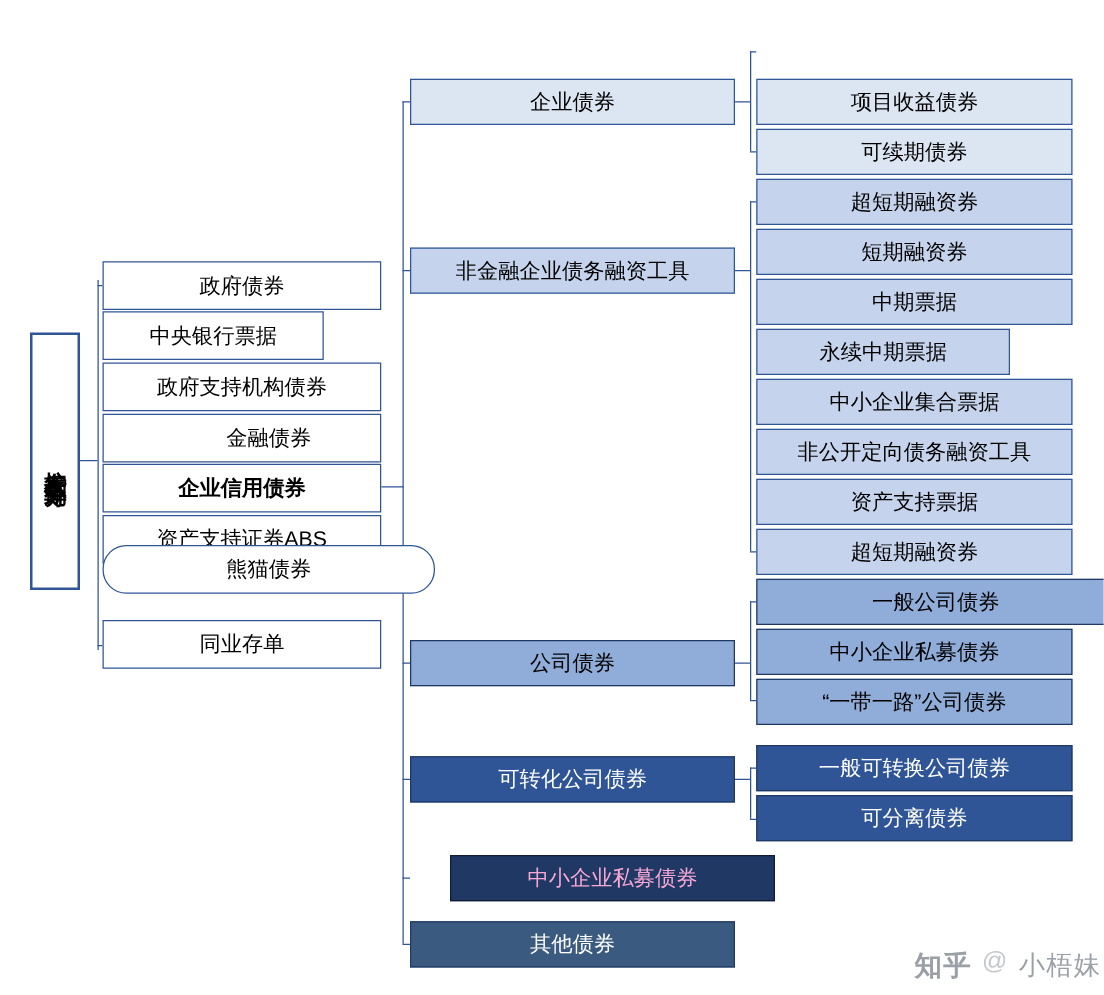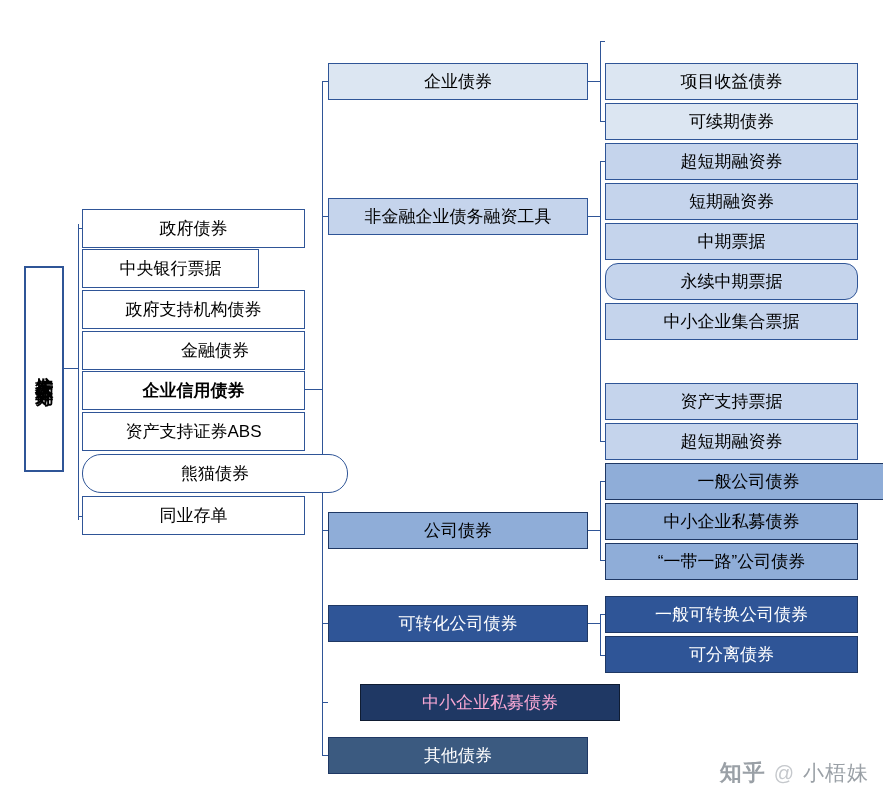--- a/index.html
+++ b/index.html
@@ -54,24 +54,23 @@
   .c-l5 { background: #1f3864; border-color: #0f1c32; color: #f9a8d4; margin-left: 32px; }
   .c-l6 { background: #3b5a80; border-color: #1f3864; color: #ffffff; }
   .conn {
     position: absolute;
     background: #2f5597;
   }
   .conn.h { height: 1px; }
   .conn.v { width: 1px; }
   .watermark {
     position: absolute;
-    right: 14px;
+    right: 2px;
     bottom: 8px;
     display: flex;
-    align-items: center;
     gap: 8px;
     color: #9aa0a6;
     font-size: 21px;
     letter-spacing: 1px;
   }
   .wm-logo {
     font-size: 22px;
     color: #9aa0a6;
     font-weight: bold;
   }
@@ -120,38 +119,39 @@
   <div class="conn h" style="left:600px; top:655px; width:5px;"></div>
 
   <div class="node root" style="left:24px; top:266px; width:40px; height:206px;">按发行主体划分</div>
 
   <div class="node lvl1" style="left:82px; top:209px; width:223px; height:39px;">政府债券</div>
   <div class="node lvl1" style="left:82px; top:249px; width:177px; height:39px;">中央银行票据</div>
   <div class="node lvl1" style="left:82px; top:290px; width:223px; height:39px;">政府支持机构债券</div>
   <div class="node lvl1" style="left:82px; top:331px; width:223px; height:39px;padding-left:43px;">金融债券</div>
   <div class="node lvl1 bold" style="left:82px; top:371px; width:223px; height:39px;">企业信用债券</div>
   <div class="node lvl1" style="left:82px; top:412px; width:223px; height:39px;">资产支持证券ABS</div>
-  <div class="node lvl1" style="left:82px; top:454px; width:266px; height:39px;border-radius:19px;">熊猫债券</div>
+  <div class="node lvl1" style="left:82px; top:436px; width:266px; height:39px;border-radius:19px;">熊猫债券</div>
   <div class="node lvl1" style="left:82px; top:496px; width:223px; height:39px;">同业存单</div>
 
   <div class="node c-l1" style="left:328px; top:63px; width:260px; height:37px;">企业债券</div>
   <div class="node c-l2" style="left:328px; top:198px; width:260px; height:37px;">非金融企业债务融资工具</div>
   <div class="node c-l3" style="left:328px; top:512px; width:260px; height:37px;">公司债券</div>
   <div class="node c-l4" style="left:328px; top:605px; width:260px; height:37px;">可转化公司债券</div>
   <div class="node c-l5" style="left:328px; top:684px; width:260px; height:37px;">中小企业私募债券</div>
   <div class="node c-l6" style="left:328px; top:737px; width:260px; height:37px;">其他债券</div>
 
   <div class="node c-l1" style="left:605px; top:63px; width:253px; height:37px;">项目收益债券</div>
   <div class="node c-l1" style="left:605px; top:103px; width:253px; height:37px;">可续期债券</div>
 
   <div class="node c-l2" style="left:605px; top:143px; width:253px; height:37px;text-align:right;">超短期融资券</div>
   <div class="node c-l2" style="left:605px; top:183px; width:253px; height:37px;">短期融资券</div>
   <div class="node c-l2" style="left:605px; top:223px; width:253px; height:37px;">中期票据</div>
-  <div class="node c-l2" style="left:605px; top:263px; width:253px; height:37px;border-radius:13px;">永续中期票据</div>
+  <div class="node c-l2" style="left:605px; top:263px; width:203px; height:37px;">永续中期票据</div>
   <div class="node c-l2" style="left:605px; top:303px; width:253px; height:37px;">中小企业集合票据</div>
+  <div class="node c-l2" style="left:605px; top:343px; width:253px; height:37px;">非公开定向债务融资工具</div>
   <div class="node c-l2" style="left:605px; top:383px; width:253px; height:37px;">资产支持票据</div>
   <div class="node c-l2" style="left:605px; top:423px; width:253px; height:37px;">超短期融资券</div>
 
   <div class="node c-l3" style="left:605px; top:463px; width:287px; height:37px;">一般公司债券</div>
   <div class="node c-l3" style="left:605px; top:503px; width:253px; height:37px;">中小企业私募债券</div>
   <div class="node c-l3" style="left:605px; top:543px; width:253px; height:37px;">“一带一路”公司债券</div>
 
   <div class="node c-l4" style="left:605px; top:596px; width:253px; height:37px;">一般可转换公司债券</div>
   <div class="node c-l4" style="left:605px; top:636px; width:253px; height:37px;">可分离债券</div>
 

